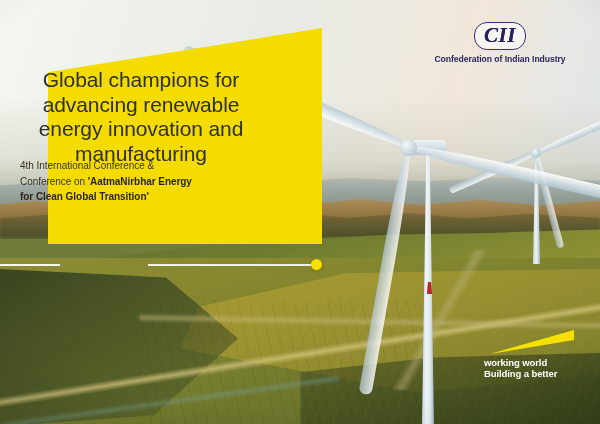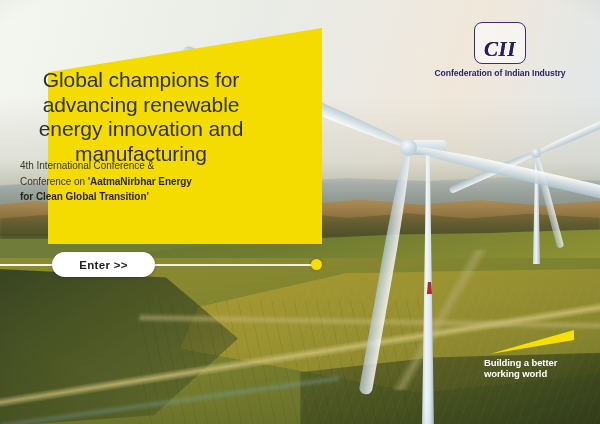--- a/index.html
+++ b/index.html
@@ -248,23 +248,23 @@
     width: 11px; height: 11px; border-radius: 50%;
     background: #f7e000;
     box-shadow: 0 0 3px rgba(0,0,0,.25);
     cursor: pointer;
   }
 
   
   .cii-logo { position: absolute; left: 420px; top: 22px; width: 160px; text-align: center; }
   .cii-mark {
     display: inline-block;
-    padding: 16px 9px 3px 9px;
+    padding: 2px 9px 3px 9px;
     border: 1.5px solid #3a2f77;
-    border-radius: 8px;
+    border-radius: 13px;
     background: rgba(255,255,255,.55);
     line-height: 1;
   }
   .cii-mark-text {
     font-family: "Liberation Serif", serif;
     font-style: italic;
     font-weight: 700;
     font-size: 21px;
     letter-spacing: .5px;
     background: linear-gradient(100deg, #1c1a52 0%, #3b2f86 45%, #1d1b54 100%);
@@ -364,24 +364,23 @@
   <h1 class="headline">Global champions for advancing renewable energy innovation and manufacturing</h1>
 
   <div class="subhead">
     <div>4th International Conference &amp;</div>
     <div><span>Conference on </span><span class="em">'AatmaNirbhar Energy</span></div>
     <div class="em">for Clean Global Transition'</div>
   </div>
 
   <div class="enter-rail-left"></div>
   <div class="enter-rail-right"></div>
-  <button class="enter-btn">Enter &gt;&gt;</button>
   <div class="enter-dot"></div>
 
   <div class="ey-logo">
     <div class="ey-beam"></div>
     <div class="ey-tag">
+      <div>working world</div>
       <div>Building a better</div>
-      <div>working world</div>
     </div>
   </div>
 
 </div>
 
 </body></html>

